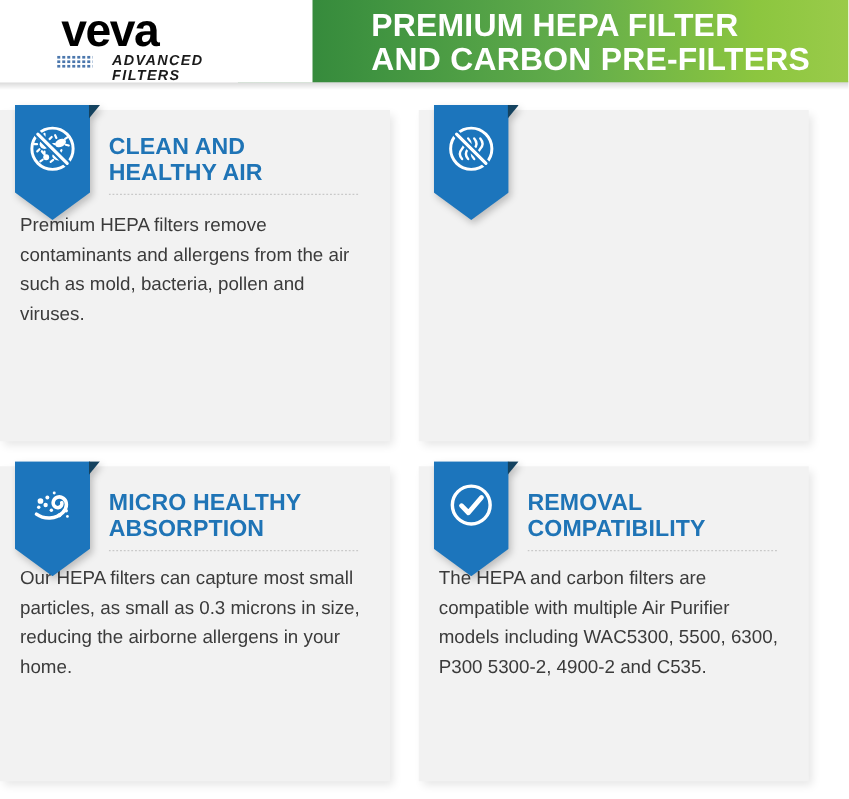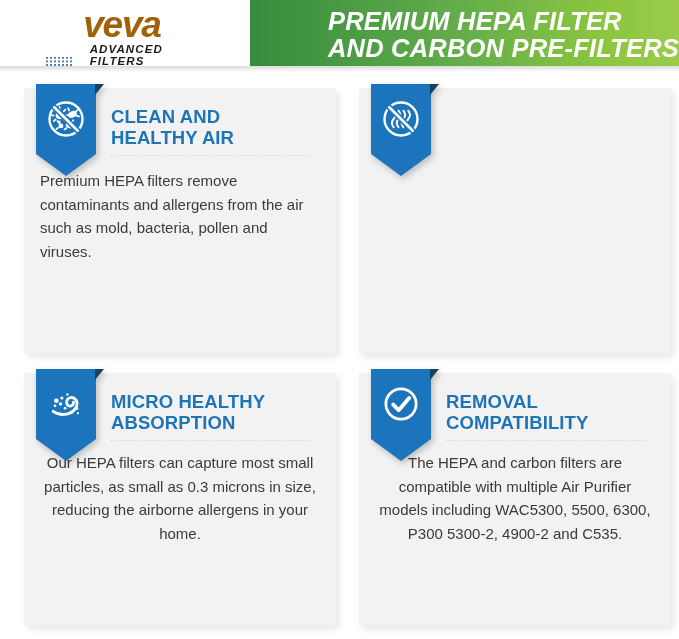--- a/index.html
+++ b/index.html
@@ -45,22 +45,21 @@
     position: absolute;
     left: 190px;
     top: 0;
     width: 489px;
     height: 70px;
     background: linear-gradient(to right, #2b8037 0%, #3f9340 22%, #63ad4b 55%, #8cc63f 85%, #9acb4a 100%);
     clip-path: polygon(51px 0, 489px 0, 489px 66px, 0 66px);
     z-index: 2;
     display: flex;
     align-items: center;
-    justify-content: flex-end;
-    font-style: italic;
+    justify-content: center;
   }
 
   .green-banner-text {
     color: #ffffff;
     font-weight: bold;
     font-size: 25.5px;
     line-height: 1.07;
     letter-spacing: 0.2px;
     margin-left: 76px;
     white-space: pre-line;
@@ -73,32 +72,31 @@
     position: absolute;
     left: 45px;
     top: 6px;
     z-index: 4;
     width: 150px;
   }
 
   .logo-word {
     font-family: "Liberation Sans", sans-serif;
     font-weight: bold;
-    font-style: italic;
     font-size: 37px;
-    color: #a16207;
+    color: #000000;
     letter-spacing: -1.2px;
     line-height: 1;
-    text-align: center;
+    text-align: left;
     padding-left: 4px;
   }
 
   .logo-sub {
     display: flex;
-    align-items: flex-end;
+    align-items: flex-start;
     margin-top: 1px;
     gap: 16px;
   }
 
   .logo-dots {
     width: 36px;
     height: 11px;
     background-image:
       radial-gradient(circle 1.1px at 50% 50%, #2b5f9e 98%, transparent 100%);
     background-size: 4px 3.6px;
@@ -118,21 +116,21 @@
   
   .cards-grid {
     position: absolute;
     left: 0;
     top: 88px;
     width: 679px;
     display: grid;
     grid-template-columns: 312px 312px;
     column-gap: 23px;
     row-gap: 20px;
-    padding-left: 24px;
+    padding-left: 0;
   }
 
   .card {
     position: relative;
     background: #f2f2f2;
     width: 312px;
     min-height: 265px;
     box-shadow: 3px 4px 7px rgba(0,0,0,0.10);
     padding: 0;
   }
@@ -214,21 +212,21 @@
 
   .card-body {
     padding: 9px 16px 16px 16px;
     color: #3b3b3b;
     font-family: "Liberation Sans", sans-serif;
     font-size: 15px;
     line-height: 1.58;
     white-space: pre-line;
   }
 
-  .card.row2 .card-body { padding-top: 6px; text-align: center; }
+  .card.row2 .card-body { padding-top: 6px; }
 </style>
 </head>
 <body>
 
 <div class="header">
 
   <div class="header-shadow"></div>
 
   <div class="green-banner">
     <div class="green-banner-text">PREMIUM HEPA FILTER

